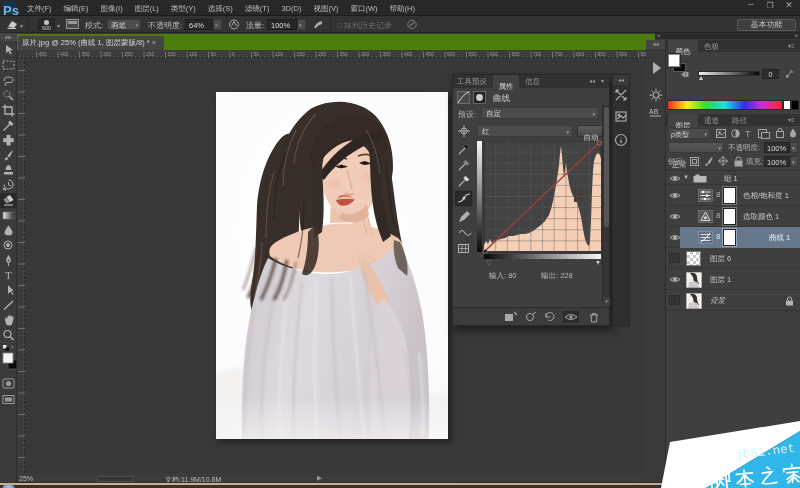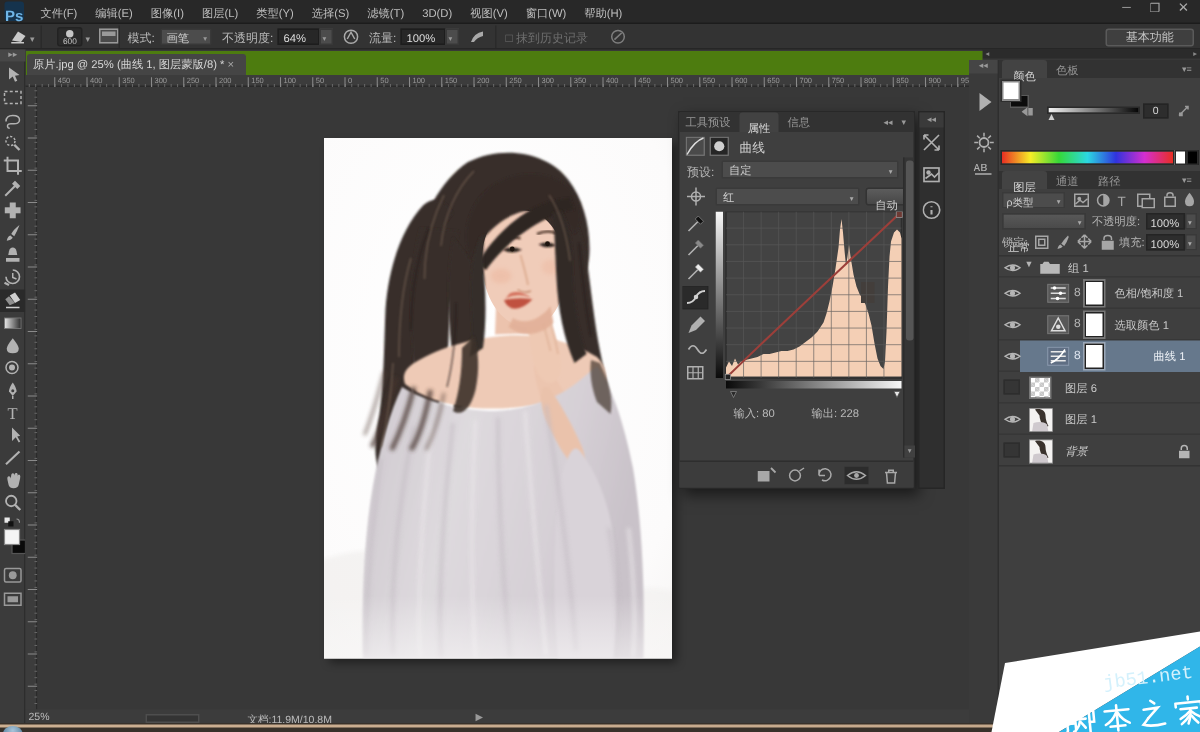--- a/index.html
+++ b/index.html
@@ -7,21 +7,21 @@
     font-family:"Liberation Sans", sans-serif; }
   .abs { position:absolute; }
   #stage { position:relative; width:800px; height:488px; overflow:hidden; }
   .t { color:#c8c8c8; font-size:9px; white-space:nowrap; }
 </style>
 </head>
 <body>
 <div id="stage">
 
   <div class="abs" style="left:0;top:0;width:800px;height:16px;background:#282828;border-bottom:1px solid #1c1c1c;">
-    <div class="abs" style="left:3px;top:1px;width:13px;height:13px;background:#15334d;border-radius:2px;text-align:center;"><span style="font-size:10px;font-weight:bold;color:#6fb6e8;line-height:13px;">Ps</span></div>
+    <div class="abs" style="left:3px;top:1px;width:13px;height:13px;background:#15334d;border-radius:2px;text-align:center;"><span style="font-size:13px;font-weight:bold;color:#6fb6e8;line-height:13px;">Ps</span></div>
     <div class="abs t" style="left:27px;top:4px;font-size:7.5px;color:#bfbfbf;letter-spacing:0;">
       <span style="margin-right:12px;">文件(F)</span><span style="margin-right:12px;">编辑(E)</span><span style="margin-right:12px;">图像(I)</span><span style="margin-right:12px;">图层(L)</span><span style="margin-right:12px;">类型(Y)</span><span style="margin-right:12px;">选择(S)</span><span style="margin-right:12px;">滤镜(T)</span><span style="margin-right:12px;">3D(D)</span><span style="margin-right:12px;">视图(V)</span><span style="margin-right:12px;">窗口(W)</span><span>帮助(H)</span>
     </div>
 
     <span class="abs" style="left:744px;top:1px;width:14px;height:9px;color:#aaa;font-size:8px;text-align:center;line-height:7px;">─</span>
     <span class="abs" style="left:763px;top:1px;width:14px;height:9px;color:#aaa;font-size:8px;text-align:center;line-height:9px;">❐</span>
     <span class="abs" style="left:782px;top:1px;width:14px;height:9px;color:#aaa;font-size:9px;text-align:center;line-height:9px;">✕</span>
   </div>
 
   <div class="abs" style="left:0;top:16px;width:800px;height:17px;background:#333333;border-bottom:1px solid #262626;">
@@ -1001,21 +1001,21 @@
 
       <div class="abs" style="left:0;top:0;width:134px;height:14px;border-bottom:1px solid #373737;">
         <svg class="abs" style="left:3px;top:3px;" width="12" height="9" viewBox="0 0 12 9">
             <path d="M1,4.5 Q6,0.8 11,4.5 Q6,8.2 1,4.5 Z" stroke="#b5b5b5" fill="none" stroke-width="1"></path>
             <circle cx="6" cy="4.5" r="1.7" fill="#b5b5b5"></circle>
           </svg>
         <span class="abs" style="left:17px;top:3px;font-size:6px;color:#b5b5b5;">▼</span>
         <svg class="abs" style="left:27px;top:3px;" width="14" height="9" viewBox="0 0 14 9">
             <path d="M0.5,8.5 L0.5,2 L2,2 L3,0.5 L6,0.5 L7,2 L13.5,2 L13.5,8.5 Z" fill="#b8b8b8"></path>
           </svg>
-        <span class="abs" style="left:46px;top:3px;font-size:7.5px;color:#c8c8c8;">组 1</span>
+        <span class="abs" style="left:58px;top:3px;font-size:7.5px;color:#c8c8c8;">组 1</span>
       </div>
 
       <div class="abs" style="left:0;top:14px;width:134px;height:21px;border-bottom:1px solid #373737;">
         <svg class="abs" style="left:3px;top:6px;" width="12" height="9" viewBox="0 0 12 9">
             <path d="M1,4.5 Q6,0.8 11,4.5 Q6,8.2 1,4.5 Z" stroke="#b5b5b5" fill="none" stroke-width="1"></path>
             <circle cx="6" cy="4.5" r="1.7" fill="#b5b5b5"></circle>
           </svg>
         <svg class="abs" style="left:32px;top:4px;" width="15" height="13" viewBox="0 0 15 13">
             <rect x="0.5" y="0.5" width="14" height="12" fill="#585858" stroke="#777" stroke-width="0.7"></rect>
             <g stroke="#ddd" stroke-width="1">

